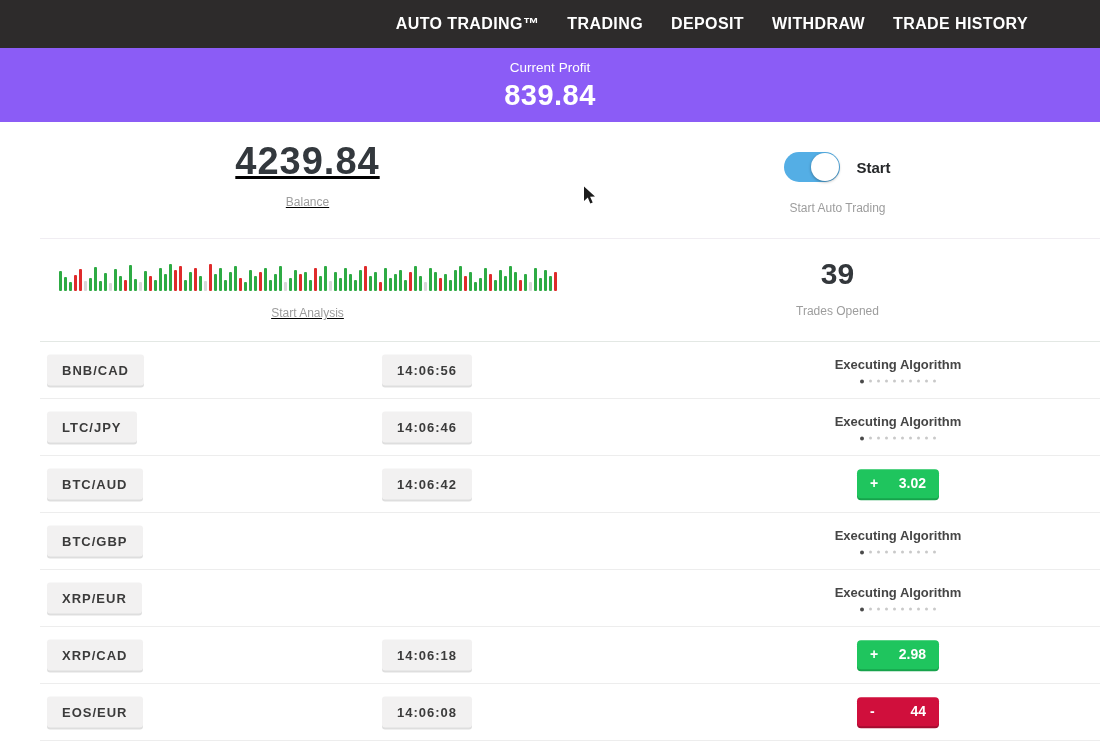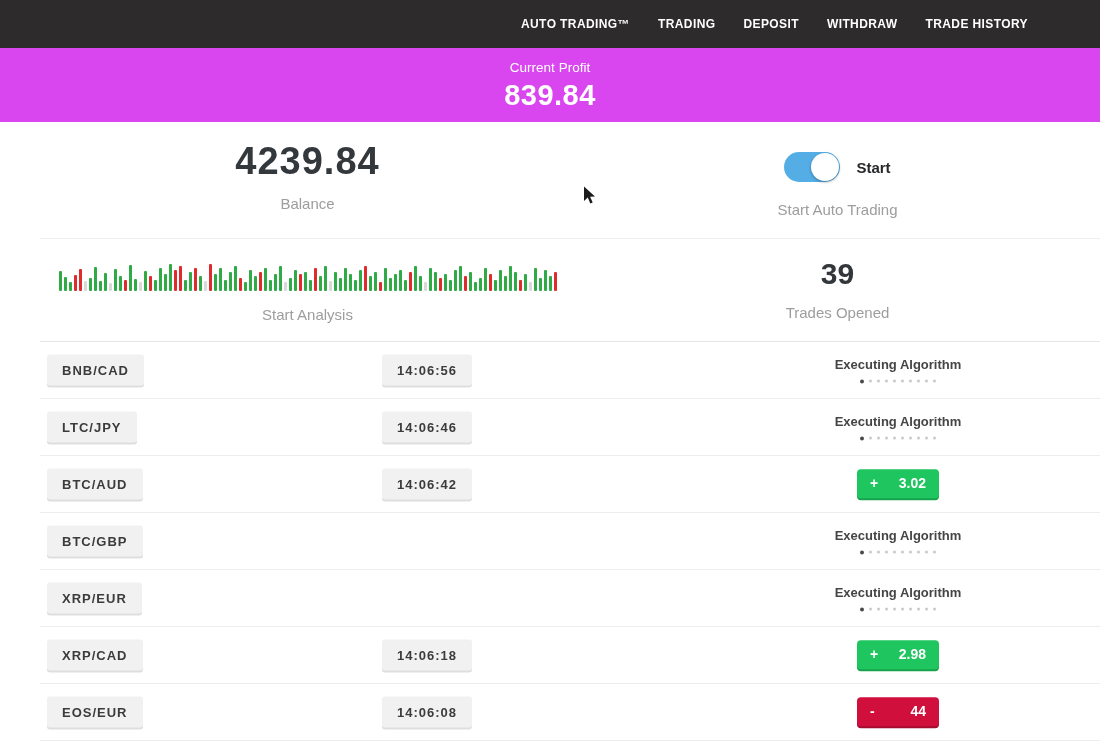--- a/index.html
+++ b/index.html
@@ -7,38 +7,38 @@
   body {
     width:1100px; height:742px; overflow:hidden; position:relative;
     background:#ffffff; font-family:"Liberation Sans", sans-serif;
   }
   
   .nav {
     height:48px; background:#2d2b2b; display:flex; align-items:center;
     justify-content:flex-end; gap:28px; padding-right:72px;
   }
   .nav-item {
-    color:#ffffff; font-size:12px; font-weight:700; letter-spacing:.4px;
+    color:#ffffff; font-size:16px; font-weight:700; letter-spacing:.4px;
     cursor:pointer; white-space:nowrap;
   }
   
   .banner {
     height:74px; background:#1fc55e; color:#fff; display:flex;
     flex-direction:column; align-items:center; justify-content:center;
   }
   .banner-label { font-size:13.5px; margin-top:2px; }
   .banner-value { font-size:29px; font-weight:700; letter-spacing:.5px; margin-top:4px; }
   
   .section { display:flex; margin-left:40px; }
   .sectionA { height:116px; }
   .sectionB { height:102px; }
-  .colA { flex:0 0 535px; display:flex; flex-direction:column; align-items:center; }
+  .colA { flex:0 0 535px; display:flex; flex-direction:column; align-items:center;text-decoration:underline; }
   .colB { flex:1; display:flex; flex-direction:column; align-items:center; }
   .balance-value { font-size:38px; font-weight:700; color:#33383d; letter-spacing:1px; margin-top:20px; line-height:1; }
-  .small-label { font-size:15px; color:#9d9d9d; margin-top:15px; }
+  .small-label { font-size:12px; color:#9d9d9d; margin-top:15px; }
   .toggle-row { display:flex; align-items:center; gap:16px; margin-top:26px; height:38px; }
   .toggle { width:56px; height:30px; border-radius:15px; background:#54aee5; position:relative; cursor:pointer; }
   .knob { position:absolute; right:1px; top:1px; width:28px; height:28px; border-radius:50%;
           background:#fff; box-shadow:0 1px 3px rgba(0,0,0,.35); }
   .toggle-label { font-size:15px; font-weight:700; color:#26282a; }
   .divider1 { height:1px; background:#f0edf2; margin-left:40px; }
   .bars { display:flex; align-items:flex-end; gap:2px; height:32px; margin-top:20px; }
   .bar { width:3px; border-radius:1px; }
   .big-number { font-size:30px; font-weight:700; color:#33373b; margin-top:20px; line-height:1; }
   
@@ -70,21 +70,21 @@
 <body>
 
 <div class="nav" style="background: rgb(45, 43, 43);">
     <span class="nav-item">AUTO TRADING™</span>
     <span class="nav-item">TRADING</span>
     <span class="nav-item">DEPOSIT</span>
     <span class="nav-item">WITHDRAW</span>
     <span class="nav-item">TRADE HISTORY</span>
   </div>
 
-<div class="banner" style="background: #d946ef;">
+<div class="banner" style="background: #8b5cf6;">
   <div class="banner-label">Current Profit</div>
   <div class="banner-value">839.84</div>
 </div>
 
 <div class="section sectionA">
   <div class="colA">
     <div class="balance-value">4239.84</div>
     <div class="small-label">Balance</div>
   </div>
   <div class="colB">

